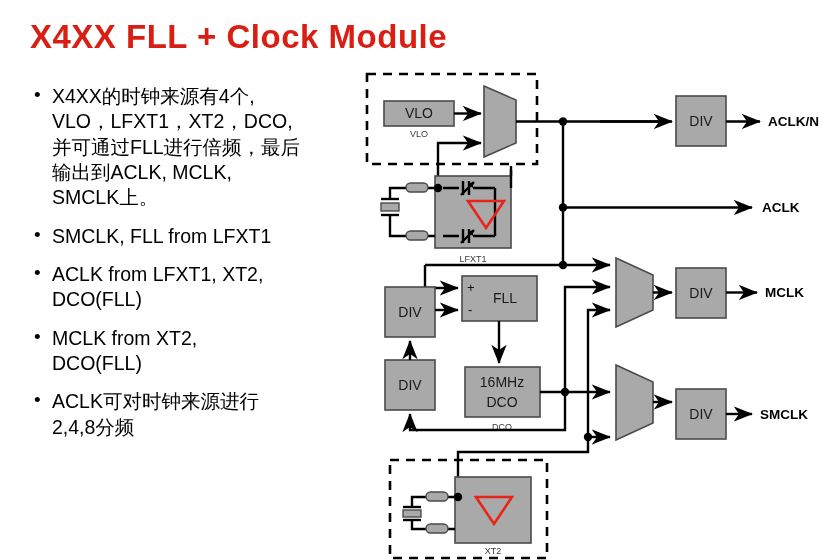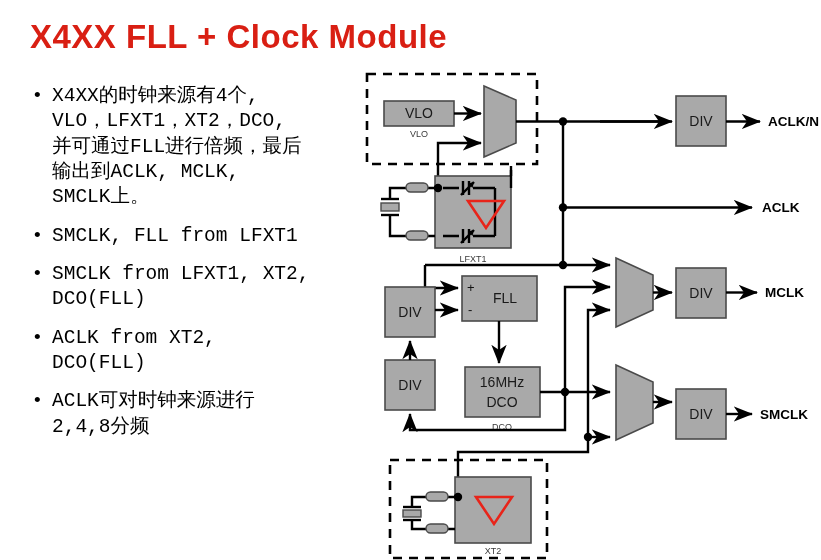--- a/index.html
+++ b/index.html
@@ -35,21 +35,21 @@
     line-height:1.30;
     color:#000000;
     letter-spacing:0px;
   }
   .bullet .dot{
     position:absolute;
     left:4px; top:-1px;
     font-size:19px;
     line-height:1.30;
   }
-  .bullet .txt{display:block;white-space:pre-line;font-family:Liberation Mono, monospace;}
+  .bullet .txt{display:block;white-space:pre-line;}
 
   #diagram{
     position:absolute;
     left:0; top:0;
     width:821px; height:560px;
     pointer-events:none;
   }
   svg text{font-family:"Liberation Sans","DejaVu Sans",sans-serif;}
   .blk{fill:#a9a9a9;stroke:#4a4a4a;stroke-width:1.6;}
   .blktxt{font-size:14px;fill:#1a1a1a;text-anchor:middle;dominant-baseline:middle;}
@@ -78,26 +78,26 @@
 并可通过FLL进行倍频，最后
 输出到ACLK, MCLK,
 SMCLK上。</span>
     </div>
     <div class="bullet">
       <span class="dot">•</span>
       <span class="txt">SMCLK, FLL from LFXT1</span>
     </div>
     <div class="bullet">
       <span class="dot">•</span>
-      <span class="txt">SMCLK from LFXT1, XT2,
+      <span class="txt">ACLK from LFXT1, XT2,
 DCO(FLL)</span>
     </div>
     <div class="bullet">
       <span class="dot">•</span>
-      <span class="txt">ACLK from XT2,
+      <span class="txt">MCLK from XT2,
 DCO(FLL)</span>
     </div>
     <div class="bullet">
       <span class="dot">•</span>
       <span class="txt">ACLK可对时钟来源进行
 2,4,8分频</span>
     </div>
   </div>
 
   <svg id="diagram" viewBox="0 0 821 560" width="821" height="560">

